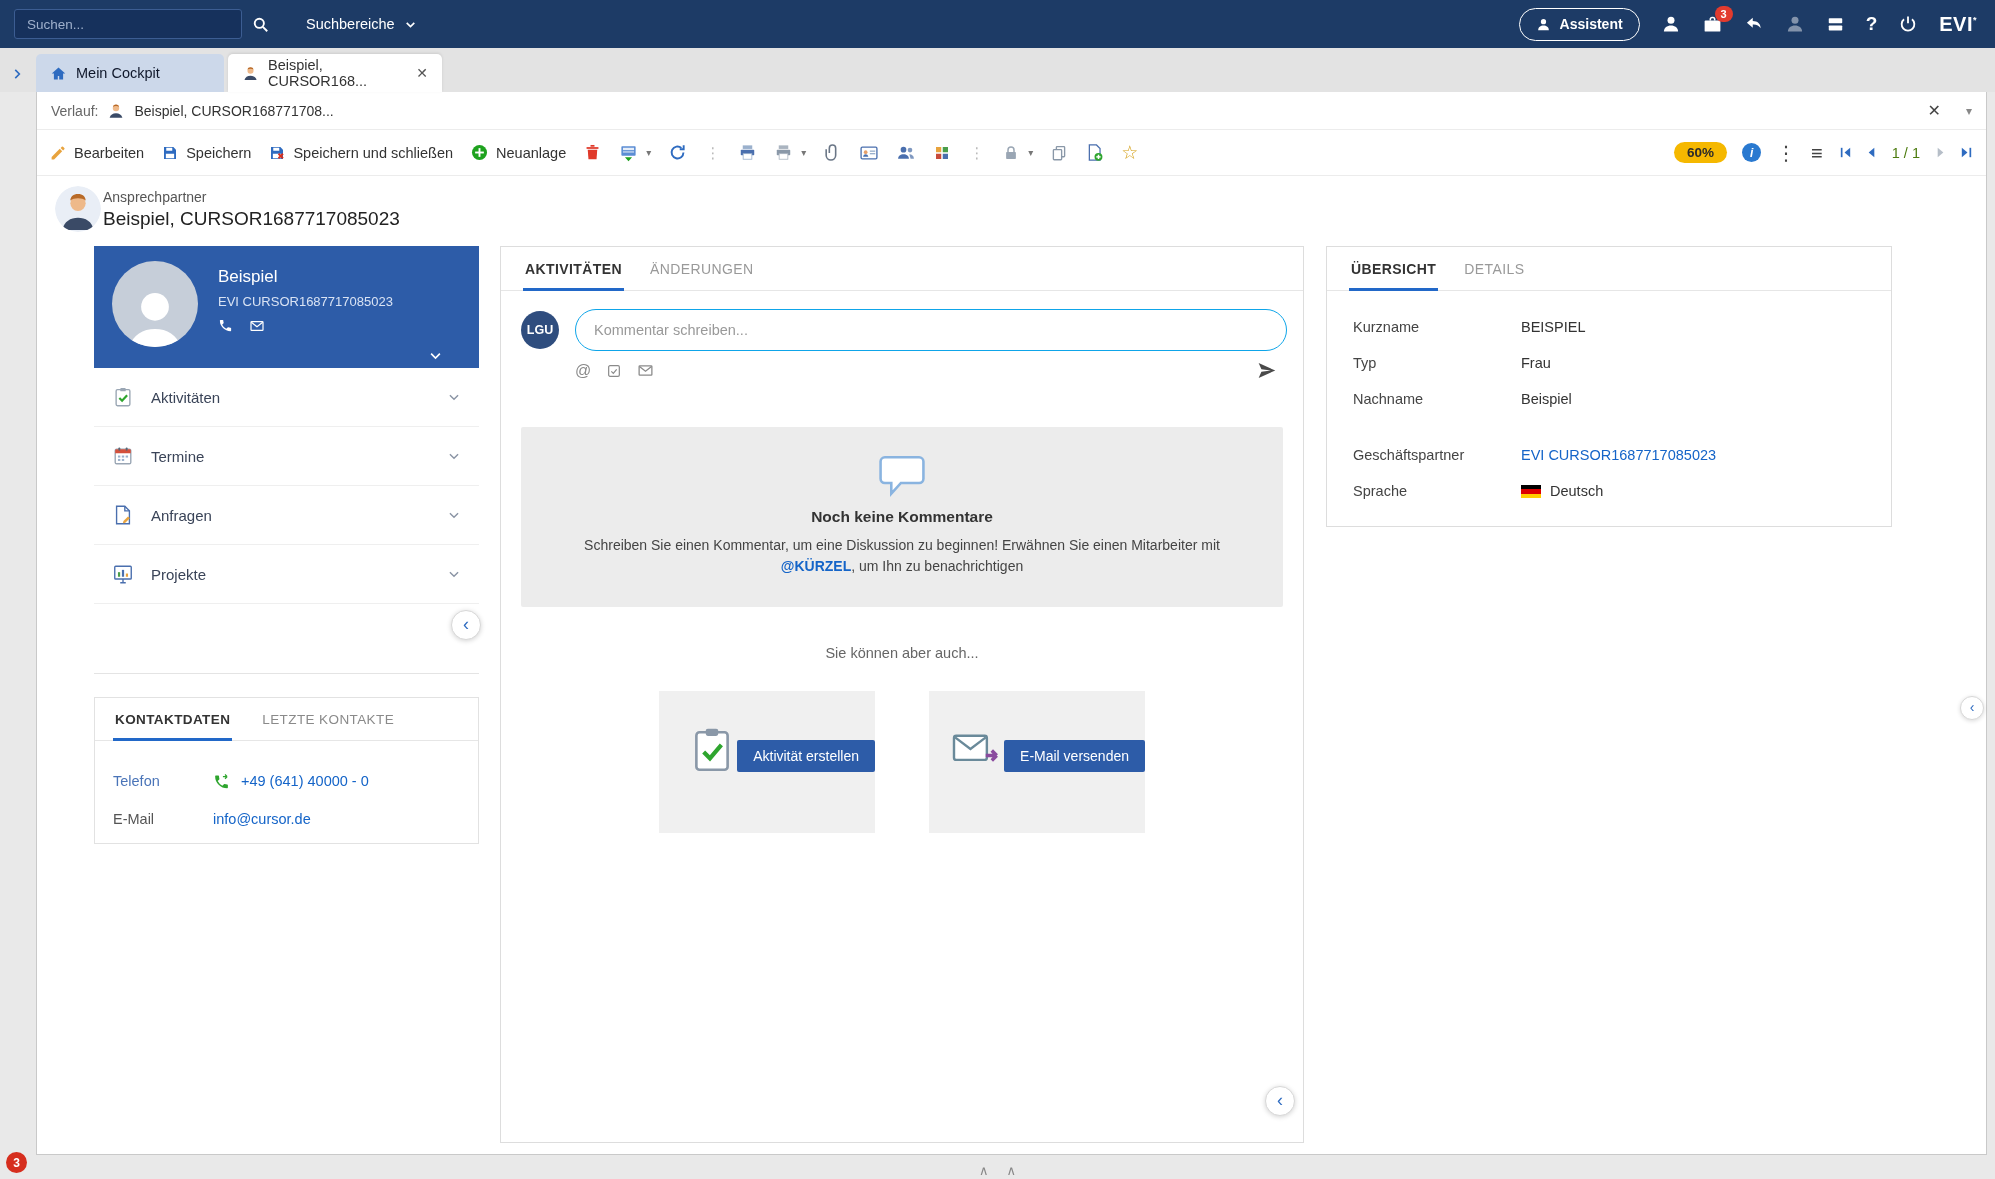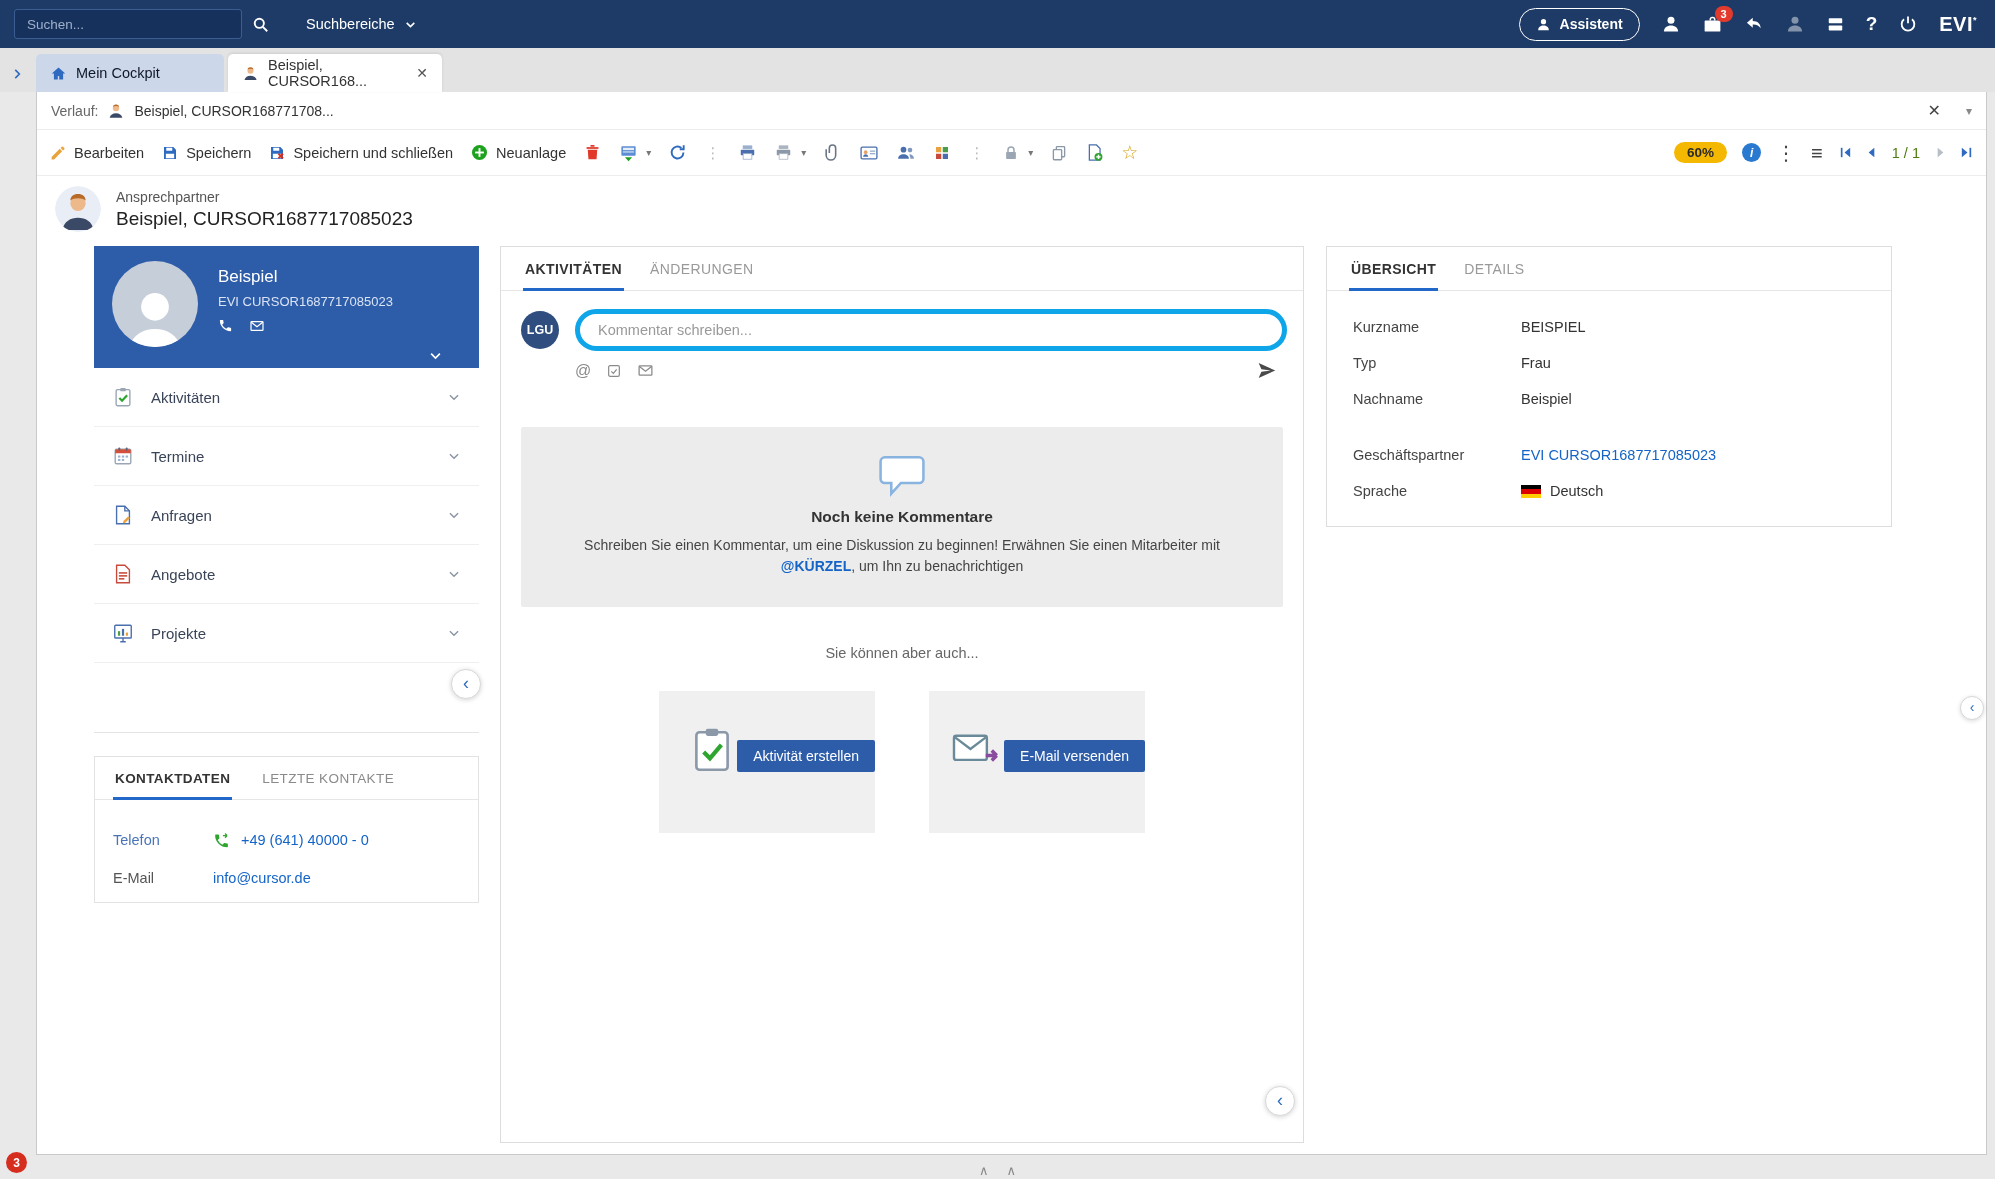--- a/index.html
+++ b/index.html
@@ -48,21 +48,21 @@
   .sep { color:#bbb; font-size:15px; padding:0 1px; }
   .toolbar-right { margin-left:auto; display:flex; align-items:center; gap:15px; }
   .zoom-badge { background:#f5b800; border-radius:11px; padding:3px 13px; font-size:13.5px; font-weight:700; color:#2a2a2a; cursor:pointer; }
   .info-icon { width:19px; height:19px; border-radius:50%; background:#2979d0; color:#fff; font-size:12px; font-weight:700; font-style:italic; display:flex; align-items:center; justify-content:center; cursor:pointer; }
   .menu-glyph { font-size:20px; color:#444; cursor:pointer; line-height:1; }
   .pag { display:flex; align-items:center; gap:11px; }
   .pag-btn { cursor:pointer; }
   .pag-label { font-size:14.5px; color:#4d7c0f; margin:0 2px; }
 
   
-  .rec-header { height:66px; display:flex; align-items:center; gap:15px; padding:0 18px; }
+  .rec-header { height:66px; display:flex; align-items:center; gap:2px; padding:0 18px; }
   .rec-avatar { width:46px; height:46px; border-radius:50%; overflow:hidden; flex:none; }
   .rec-type { font-size:14px; color:#555; }
   .rec-title { font-size:19px; color:#222; margin-top:3px; }
 
   
   .main { position:relative; height:913px; }
 
   
   .left-panel { position:absolute; left:57px; top:4px; width:385px; }
   .profile-card { background:#2d5ca8; height:122px; padding:15px 18px; position:relative; color:#fff; display:flex; gap:20px; }
@@ -92,21 +92,21 @@
   .crow-value { color:#1464c8; cursor:pointer; }
 
   
   .center-panel { position:absolute; left:463px; top:4px; width:804px; height:897px; border:1px solid #ddd; background:#fff; }
   .panel-tabs { display:flex; height:44px; border-bottom:1px solid #e6e6e6; padding:0 10px; }
   .ptab { display:flex; align-items:center; padding:0 14px; font-size:14px; letter-spacing:.4px; color:#999; position:relative; cursor:pointer; }
   .ptab.active { color:#333; font-weight:700; }
   .ptab.active::after { content:""; position:absolute; left:12px; right:12px; bottom:-1px; height:3px; background:#2268c8; }
   .comment-row { display:flex; align-items:center; gap:16px; padding:18px 16px 0 20px; }
   .lgu { width:38px; height:38px; border-radius:50%; background:#2f4d7e; color:#fff; font-size:12.5px; font-weight:700; display:flex; align-items:center; justify-content:center; flex:none; }
-  .comment-input { flex:1; height:42px; border:5px solid #0ea5e9; border-radius:21px; padding:0 18px; font-size:14.5px; color:#333; outline:none; font-family:"Liberation Sans",sans-serif; }
+  .comment-input { flex:1; height:42px; border:1px solid #0ea5e9; border-radius:21px; padding:0 18px; font-size:14.5px; color:#333; outline:none; font-family:"Liberation Sans",sans-serif; }
   .comment-input::placeholder { color:#999; }
   .comment-tools { display:flex; align-items:center; gap:15px; padding:9px 26px 0 74px; color:#8a8a8a; }
   .comment-tools .tool { cursor:pointer; display:flex; align-items:center; }
   .at-glyph { font-size:16px; line-height:1; }
   .send { margin-left:auto; color:#4a4a4a; cursor:pointer; }
   .empty-box { margin:46px 20px 0; background:#ececec; border-radius:2px; padding:26px 48px 30px; text-align:center; }
   .empty-box .bubble { display:flex; justify-content:center; }
   .empty-title { font-size:15.5px; font-weight:700; color:#333; margin-top:10px; }
   .empty-desc { font-size:14px; color:#444; margin-top:9px; line-height:1.5; }
   .mention { color:#1464c8; font-weight:700; cursor:pointer; }
@@ -541,36 +541,20 @@
         <span class="acc-label">Anfragen</span>
         <span class="acc-chevron">
             <svg width="14" height="14" viewBox="0 0 24 24" fill="none" stroke="currentColor" stroke-width="2.4">
               <path d="M5 9l7 7 7-7"></path>
             </svg>
           </span>
       </div>
       <div class="acc-item">
         <span>
             <svg width="22" height="22" viewBox="0 0 24 24">
-              <path d="M5 2.5h9L19 7.5v14H5z" fill="#fff" stroke="#c84a3a" stroke-width="1.5"></path>
-              <rect x="7.5" y="10" width="9" height="1.7" fill="#c84a3a"></rect>
-              <rect x="7.5" y="13.2" width="9" height="1.7" fill="#c84a3a"></rect>
-              <rect x="7.5" y="16.4" width="6" height="1.7" fill="#c84a3a"></rect>
-            </svg>
-          </span>
-        <span class="acc-label">Angebote</span>
-        <span class="acc-chevron">
-            <svg width="14" height="14" viewBox="0 0 24 24" fill="none" stroke="currentColor" stroke-width="2.4">
-              <path d="M5 9l7 7 7-7"></path>
-            </svg>
-          </span>
-      </div>
-      <div class="acc-item">
-        <span>
-            <svg width="22" height="22" viewBox="0 0 24 24">
               <rect x="3" y="3.5" width="18" height="14" rx="1" fill="#fff" stroke="#4a6fae" stroke-width="1.5"></rect>
               <rect x="6.5" y="10" width="2.4" height="5" fill="#4a9e4a"></rect>
               <rect x="10.8" y="7.5" width="2.4" height="7.5" fill="#4a6fae"></rect>
               <rect x="15.1" y="11.5" width="2.4" height="3.5" fill="#e8a33d"></rect>
               <path d="M9 21.5h6M12 17.5v4" stroke="#4a6fae" stroke-width="1.5"></path>
             </svg>
           </span>
         <span class="acc-label">Projekte</span>
         <span class="acc-chevron">
             <svg width="14" height="14" viewBox="0 0 24 24" fill="none" stroke="currentColor" stroke-width="2.4">

